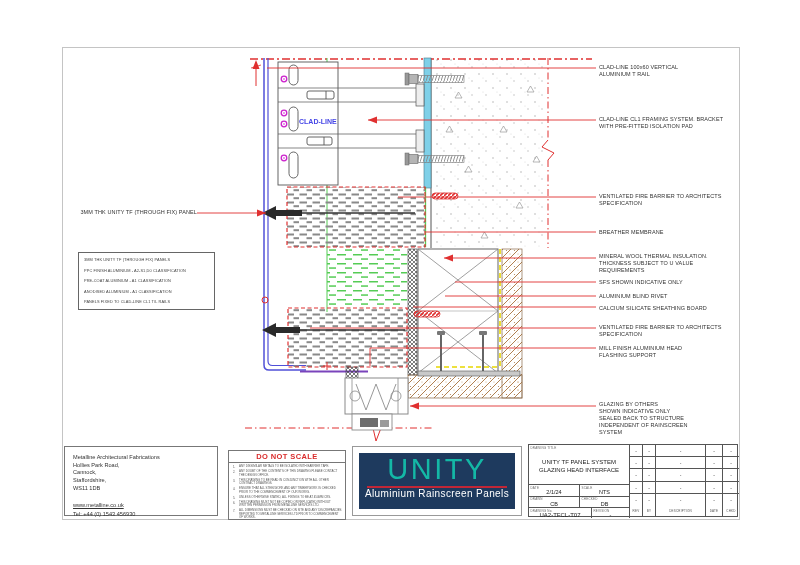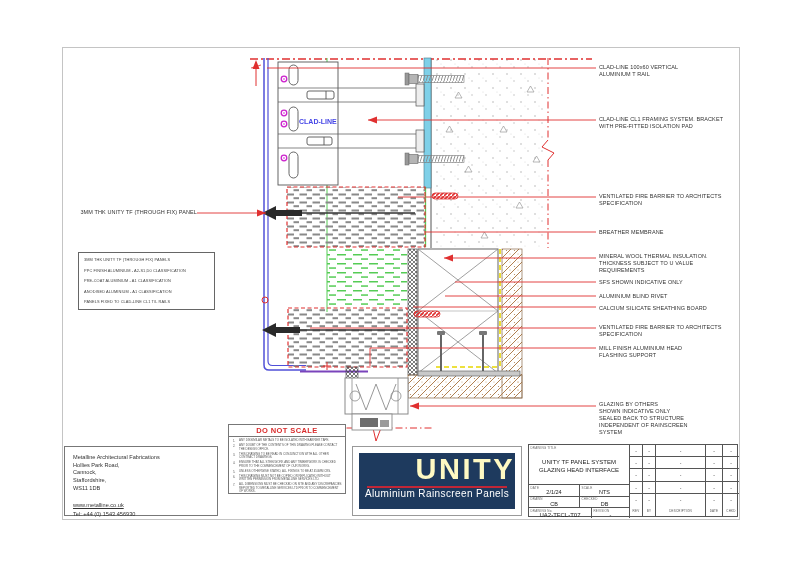--- a/index.html
+++ b/index.html
@@ -10,29 +10,29 @@
   .ann{position:absolute;font-size:5.5px;line-height:1.25;color:#333;white-space:pre-line;letter-spacing:0.1px;}
   .ann-left{text-align:right;}
   
   .spec-box{position:absolute;left:78px;top:252px;width:137px;height:58px;border:1px solid #666;box-sizing:border-box;padding:4px 0 0 5px;}
   .spec-line{font-size:3.9px;color:#444;margin-bottom:5.6px;letter-spacing:0.1px;}
   
   .bbox{position:absolute;border:1px solid #777;box-sizing:border-box;background:#fff;}
   #company-box{left:64px;top:446px;width:154px;height:70px;padding:7px 6px 0 8px;}
   .co-name,.addr-line,.co-phone{font-size:5.6px;color:#333;line-height:1.38;}
   .co-web{font-size:5.6px;color:#333;text-decoration:underline;line-height:1.38;display:inline-block;}
-  #notes-box{left:228px;top:424px;width:118px;height:70px;}
+  #notes-box{left:228px;top:450px;width:118px;height:70px;}
   .dns-header{border-bottom:1px solid #777;text-align:center;font-size:7.5px;font-weight:bold;color:#d92b2b;padding:1px 0;letter-spacing:0.4px;}
   .notes-list{padding:2px 3px 0 4px;}
   .note-item{display:flex;margin-bottom:1.2px;}
   .note-num{font-size:2.9px;color:#555;width:6px;flex:none;}
   .note-text{font-size:2.9px;color:#555;line-height:1.25;}
   #logo-box{left:352px;top:446px;width:170px;height:70px;border:1px solid #999;}
   .logo-inner{position:absolute;left:6px;top:6px;right:6px;bottom:6px;background:#1e3a5e;text-align:center;}
-  .logo-word{color:#fef9c3;font-size:29px;font-weight:700;letter-spacing:2.5px;line-height:1.1;margin-top:1px;text-align:right;}
+  .logo-word{color:#14b8a6;font-size:29px;font-weight:400;letter-spacing:2.5px;line-height:1.1;margin-top:1px;}
   .logo-rule{height:2px;background:#c12636;margin:0 8px;}
   .logo-tag{color:#fff;font-size:10px;letter-spacing:0.4px;margin-top:0;}
   
   #title-block{left:528px;top:444px;width:210px;height:73px;border:1px solid #555;}
   .tb-cell{position:absolute;box-sizing:border-box;border-left:1px solid #555;border-top:1px solid #555;}
   .tb-cell.first{border-left:none;}
   .tb-cell.toprow{border-top:none;}
   .tb-label{position:absolute;top:0.5px;left:1.5px;font-size:3px;color:#666;letter-spacing:0.2px;}
   .tb-value{position:absolute;left:0;right:0;text-align:center;font-size:5.5px;color:#222;}
   .tb-title-val{top:13px;font-size:6px;line-height:1.35;}

